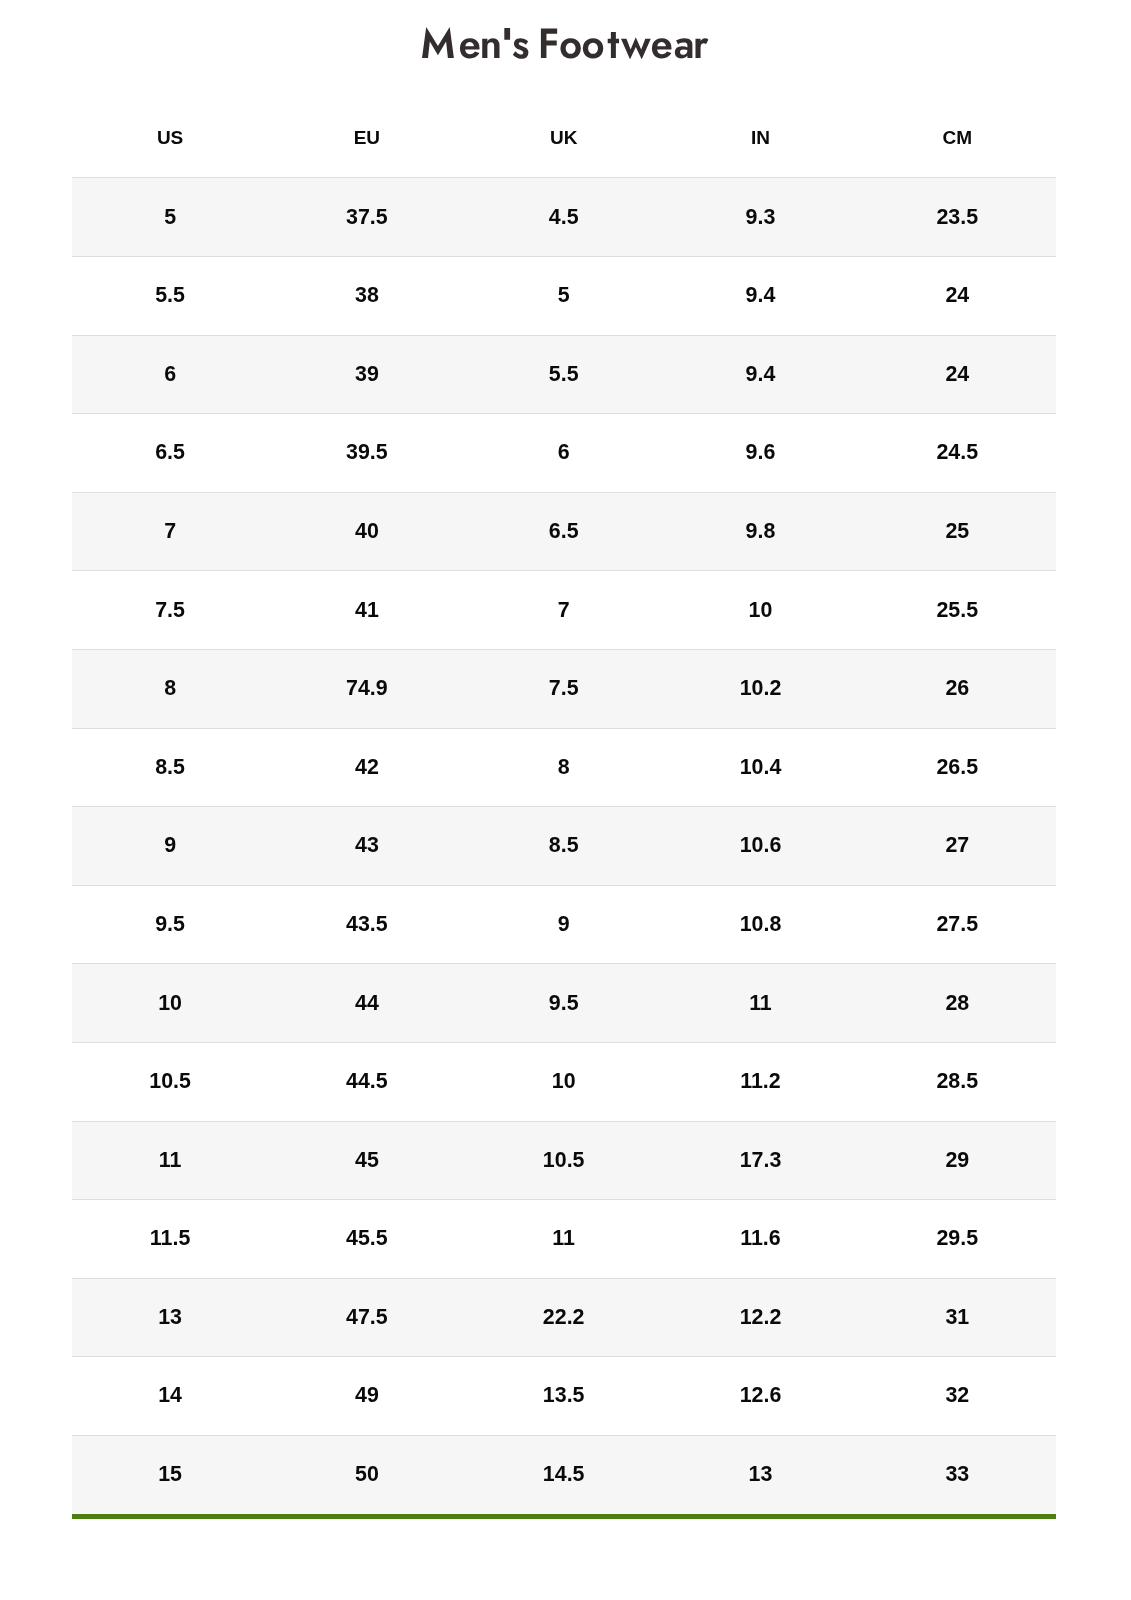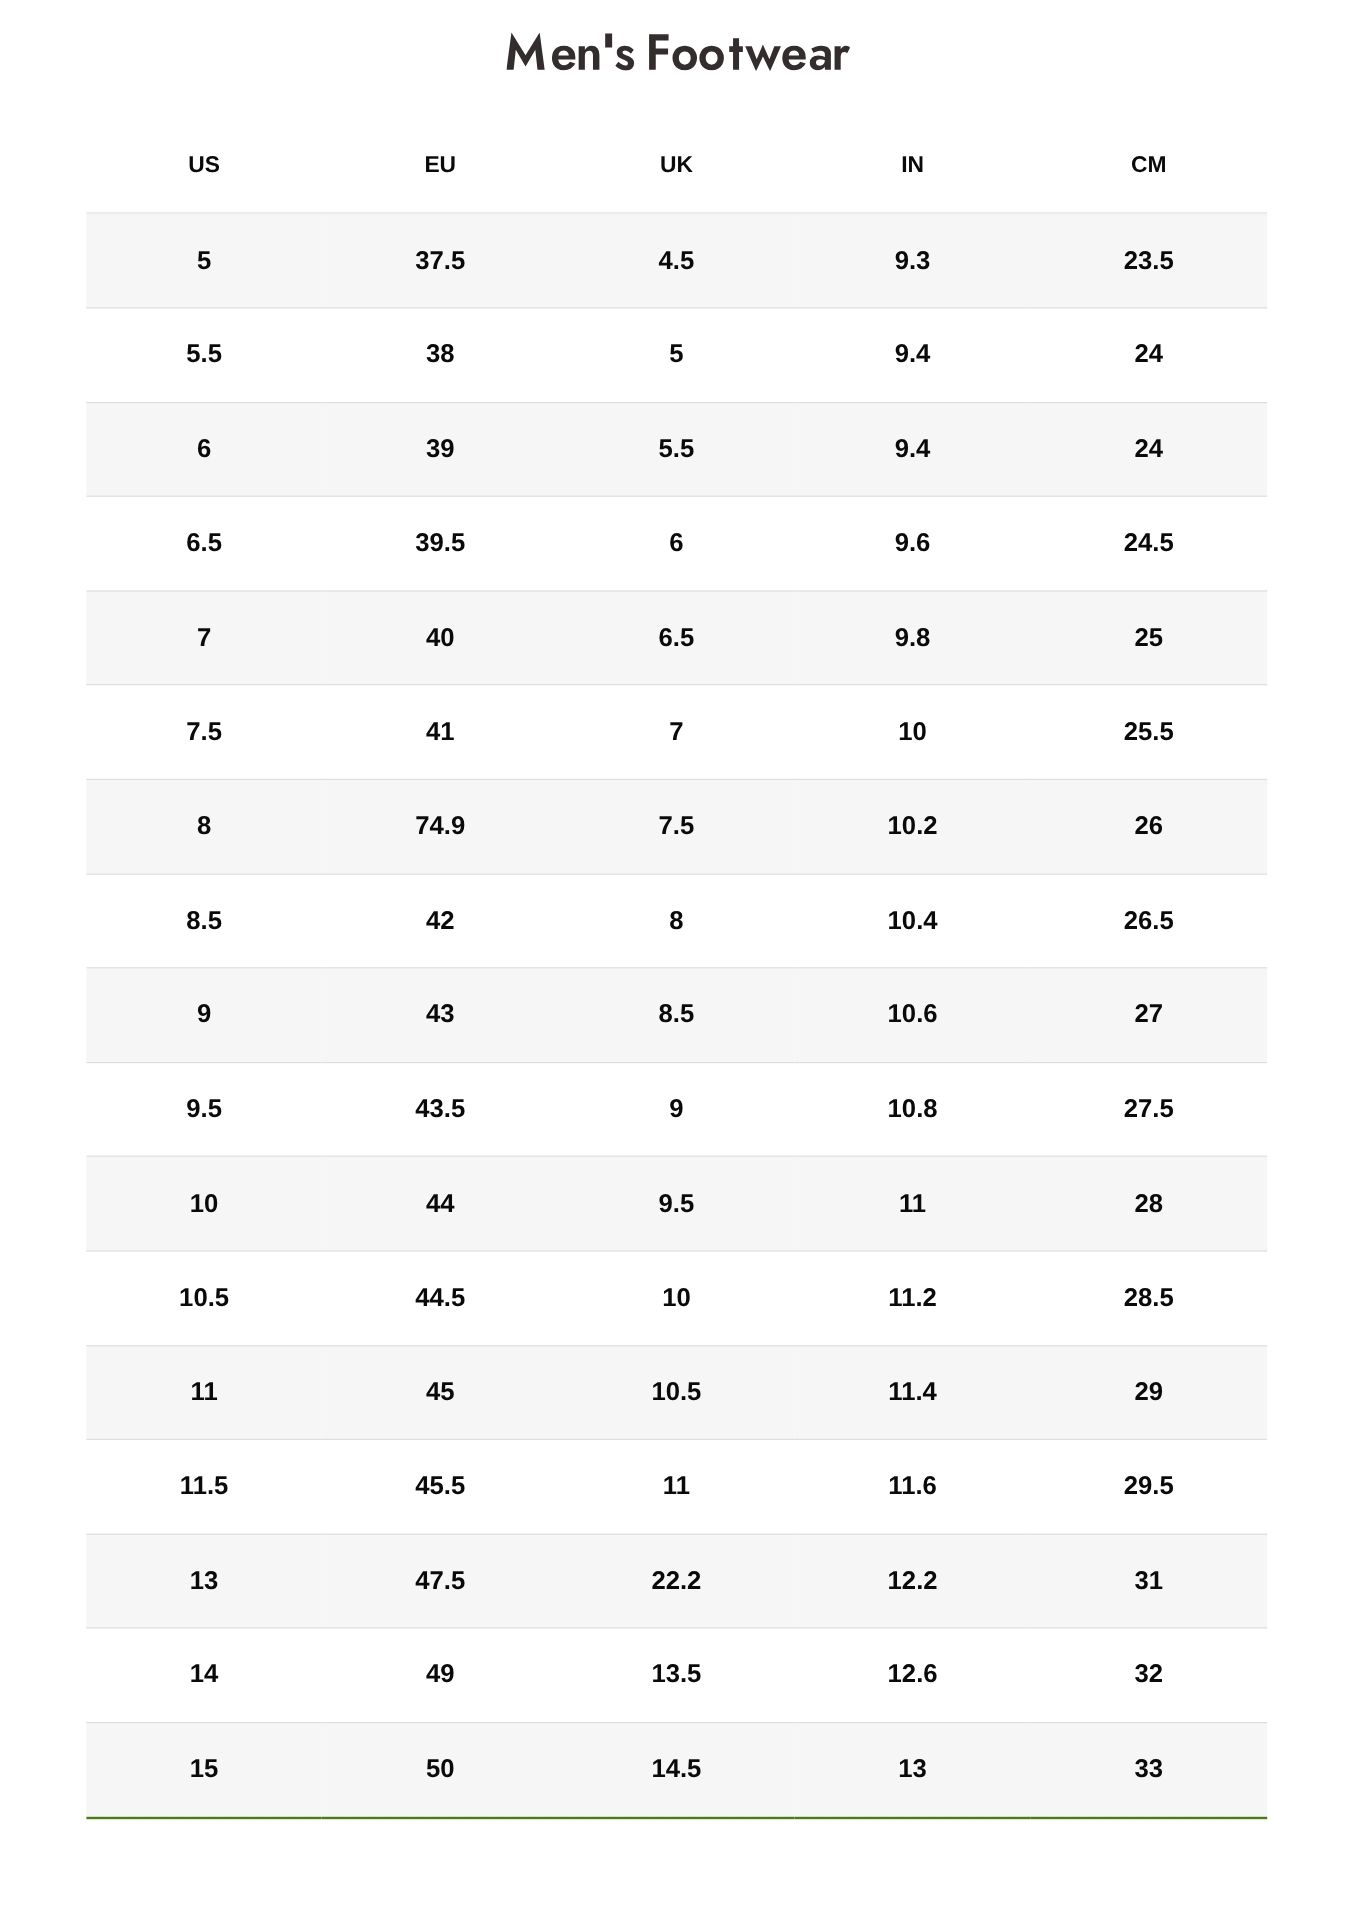--- a/index.html
+++ b/index.html
@@ -11,21 +11,21 @@
        display:flex;align-items:flex-start;justify-content:center;}
   .title-svg{display:block;margin-top:27.1px;margin-left:-0.7px;}
   .table-wrap{position:absolute;left:71.7px;top:97.2px;width:984px;}
   table.size-table{border-collapse:collapse;width:984px;table-layout:fixed;}
   table.size-table th{font-size:19px;font-weight:700;color:#0a0a0a;text-align:center;
        height:80.3px;padding:0;line-height:1;vertical-align:middle;}
   table.size-table td{font-size:21.4px;font-weight:700;color:#0a0a0a;text-align:center;
        height:77.6px;padding:0;line-height:1;vertical-align:middle;
        border-top:1px solid #dedede;}
   table.size-table tbody tr:nth-child(odd) td{background:#f6f6f6;}
-  table.size-table tbody tr:last-child td{border-bottom:2px solid #4d7c0f;}
+  table.size-table tbody tr:last-child td{border-bottom:5px solid #4d7c0f;}
 </style>
 </head>
 <body>
 
 <div class="page">
 
   <h1 class="title-wrap">
     <svg class="title-svg" width="287" height="32.1" viewBox="0 0 287 32.1" xmlns="http://www.w3.org/2000/svg" role="img" aria-label="Men's Footwear">
       <path fill="#332e2d" d="M7.8 14.48 15.93 28.33 24.06 14.48 25.87 31.08H31.86L27.68 0.02L15.93 19.11L4.18 0.02L0 31.08H5.99ZM47.85 31.5Q51.19 31.5 53.57 30.13Q55.94 28.76 57.41 26.02L52.86 24.52Q52.08 25.93 50.84 26.63Q49.6 27.34 47.91 27.34Q46.36 27.34 45.29 26.62Q44.21 25.9 43.66 24.54Q43.11 23.18 43.13 21.24Q43.15 19.2 43.69 17.84Q44.23 16.48 45.26 15.78Q46.3 15.08 47.82 15.08Q49.06 15.08 49.97 15.66Q50.88 16.23 51.4 17.26Q51.92 18.29 51.92 19.72Q51.92 20.01 51.78 20.45Q51.64 20.88 51.47 21.17L52.86 19.22H40.89V22.57H57.41Q57.45 22.32 57.46 21.91Q57.47 21.51 57.47 21.1Q57.47 17.98 56.35 15.77Q55.23 13.56 53.09 12.39Q50.96 11.22 47.91 11.22Q44.83 11.22 42.59 12.46Q40.34 13.7 39.12 15.97Q37.9 18.25 37.9 21.36Q37.9 24.43 39.12 26.71Q40.35 28.98 42.59 30.24Q44.83 31.5 47.85 31.5ZM72.12 19.25V31.08H77.48V18.64Q77.48 15.16 75.87 13.18Q74.26 11.2 70.97 11.2Q69.01 11.2 67.62 12.07Q66.24 12.95 65.39 14.59V11.64H60.2V31.08H65.39V19.25Q65.39 18.01 65.84 17.12Q66.29 16.23 67.12 15.75Q67.95 15.28 69.05 15.28Q70.66 15.28 71.39 16.29Q72.12 17.31 72.12 19.25ZM93.33 24.36 90.8 27.78Q91.82 28.83 93.13 29.75Q94.43 30.67 96.07 31.22Q97.71 31.77 99.66 31.77Q102.82 31.77 104.62 30.15Q106.43 28.52 106.43 25.59Q106.43 23.8 105.67 22.7Q104.91 21.6 103.66 20.87Q102.4 20.13 100.92 19.53Q99.68 19.01 98.76 18.62Q97.83 18.23 97.31 17.75Q96.79 17.28 96.79 16.61Q96.79 15.93 97.31 15.55Q97.83 15.18 98.71 15.18Q100.01 15.18 101.4 15.91Q102.78 16.63 103.8 17.79L106.09 14.39Q105.19 13.47 104.03 12.77Q102.87 12.07 101.51 11.64Q100.15 11.22 98.58 11.22Q96.75 11.22 95.24 11.82Q93.74 12.43 92.85 13.63Q91.96 14.84 91.96 16.6Q91.96 18.4 92.74 19.57Q93.52 20.73 94.73 21.43Q95.93 22.13 97.21 22.62Q98.56 23.09 99.46 23.53Q100.35 23.96 100.8 24.48Q101.25 25.01 101.25 25.75Q101.25 26.58 100.69 27.07Q100.13 27.57 99.08 27.57Q98.3 27.57 97.39 27.24Q96.48 26.91 95.48 26.2Q94.47 25.48 93.33 24.36ZM122.59 6.78H135.15V1.5H122.59ZM122.59 18.43H134.74V13.42H122.59ZM118.9 1.5V31.08H124.46V1.5ZM138.4 21.36Q138.4 24.37 139.74 26.66Q141.08 28.96 143.4 30.23Q145.72 31.5 148.63 31.5Q151.57 31.5 153.88 30.23Q156.19 28.96 157.53 26.66Q158.87 24.37 158.87 21.36Q158.87 18.31 157.53 16.03Q156.19 13.75 153.88 12.47Q151.57 11.2 148.63 11.2Q145.72 11.2 143.4 12.47Q141.08 13.75 139.74 16.03Q138.4 18.31 138.4 21.36ZM143.71 21.36Q143.71 19.69 144.37 18.45Q145.03 17.2 146.14 16.51Q147.26 15.82 148.63 15.82Q150.01 15.82 151.12 16.51Q152.24 17.2 152.9 18.45Q153.56 19.69 153.56 21.36Q153.56 23.03 152.9 24.26Q152.24 25.5 151.12 26.19Q150.01 26.88 148.63 26.88Q147.26 26.88 146.14 26.19Q145.03 25.5 144.37 24.26Q143.71 23.03 143.71 21.36ZM160.8 21.36Q160.8 24.37 162.14 26.66Q163.48 28.96 165.8 30.23Q168.12 31.5 171.03 31.5Q173.97 31.5 176.28 30.23Q178.59 28.96 179.93 26.66Q181.27 24.37 181.27 21.36Q181.27 18.31 179.93 16.03Q178.59 13.75 176.28 12.47Q173.97 11.2 171.03 11.2Q168.12 11.2 165.8 12.47Q163.48 13.75 162.14 16.03Q160.8 18.31 160.8 21.36ZM166.11 21.36Q166.11 19.69 166.77 18.45Q167.43 17.2 168.54 16.51Q169.66 15.82 171.03 15.82Q172.41 15.82 173.52 16.51Q174.64 17.2 175.3 18.45Q175.96 19.69 175.96 21.36Q175.96 23.03 175.3 24.26Q174.64 25.5 173.52 26.19Q172.41 26.88 171.03 26.88Q169.66 26.88 168.54 26.19Q167.43 25.5 166.77 24.26Q166.11 23.03 166.11 21.36ZM185.7 11.64V16.26H197.07V11.64ZM188.88 4.88V31.08H193.89V4.88ZM199 11.64 208.05 32.38 213.81 20.01 219.74 32.38 228.8 11.64H223.3L219.19 22.48L213.78 10.16L208.58 22.43L204.5 11.64ZM239.85 31.5Q243.19 31.5 245.57 30.13Q247.94 28.76 249.41 26.02L244.86 24.52Q244.08 25.93 242.84 26.63Q241.6 27.34 239.91 27.34Q238.36 27.34 237.29 26.62Q236.21 25.9 235.66 24.54Q235.11 23.18 235.13 21.24Q235.15 19.2 235.69 17.84Q236.23 16.48 237.26 15.78Q238.3 15.08 239.82 15.08Q241.06 15.08 241.97 15.66Q242.88 16.23 243.4 17.26Q243.92 18.29 243.92 19.72Q243.92 20.01 243.78 20.45Q243.64 20.88 243.47 21.17L244.86 19.22H232.89V22.57H249.41Q249.45 22.32 249.46 21.91Q249.47 21.51 249.47 21.1Q249.47 17.98 248.35 15.77Q247.23 13.56 245.09 12.39Q242.96 11.22 239.91 11.22Q236.83 11.22 234.59 12.46Q232.34 13.7 231.12 15.97Q229.9 18.25 229.9 21.36Q229.9 24.43 231.12 26.71Q232.35 28.98 234.59 30.24Q236.83 31.5 239.85 31.5ZM258.03 25.03Q258.03 24.2 258.39 23.63Q258.75 23.06 259.51 22.75Q260.27 22.44 261.49 22.44Q262.97 22.44 264.3 22.85Q265.64 23.27 266.74 24.12V21.55Q266.32 21.05 265.4 20.51Q264.49 19.97 263.15 19.58Q261.8 19.19 260.04 19.19Q256.58 19.19 254.69 20.85Q252.8 22.51 252.8 25.32Q252.8 27.31 253.7 28.69Q254.6 30.08 256.09 30.79Q257.58 31.5 259.32 31.5Q261.01 31.5 262.55 30.87Q264.08 30.23 265.07 28.96Q266.05 27.69 266.05 25.83L265.41 23.29Q265.41 24.71 264.81 25.7Q264.21 26.7 263.24 27.22Q262.26 27.74 261.09 27.74Q260.22 27.74 259.52 27.42Q258.82 27.11 258.42 26.5Q258.03 25.89 258.03 25.03ZM256.01 17.14Q256.42 16.85 257.27 16.43Q258.12 16.01 259.28 15.7Q260.44 15.39 261.7 15.39Q262.55 15.39 263.24 15.57Q263.93 15.75 264.42 16.12Q264.91 16.49 265.16 17.06Q265.41 17.64 265.41 18.45V31.08H270.43V17.32Q270.43 15.32 269.38 13.95Q268.33 12.58 266.49 11.85Q264.65 11.13 262.3 11.13Q259.69 11.13 257.61 11.88Q255.53 12.63 254.11 13.43ZM278.6 11.64H273.5V31.08H278.6ZM284 17.35 286.37 12.72Q285.8 11.95 284.91 11.57Q284.01 11.18 283.01 11.18Q281.55 11.18 280.2 12.25Q278.84 13.31 278 15.12Q277.16 16.92 277.16 19.25L278.6 20.79Q278.6 19.39 278.93 18.38Q279.26 17.38 279.94 16.83Q280.62 16.29 281.6 16.29Q282.4 16.29 282.94 16.57Q283.48 16.85 284 17.35ZM82.3 0.94H88.1V12.64H82.3Z"></path>
     </svg>
@@ -125,21 +125,21 @@
             <td>10.5</td>
             <td>44.5</td>
             <td>10</td>
             <td>11.2</td>
             <td>28.5</td>
           </tr>
           <tr>
             <td>11</td>
             <td>45</td>
             <td>10.5</td>
-            <td>11.4</td>
+            <td>17.3</td>
             <td>29</td>
           </tr>
           <tr>
             <td>11.5</td>
             <td>45.5</td>
             <td>11</td>
             <td>11.6</td>
             <td>29.5</td>
           </tr>
           <tr>

